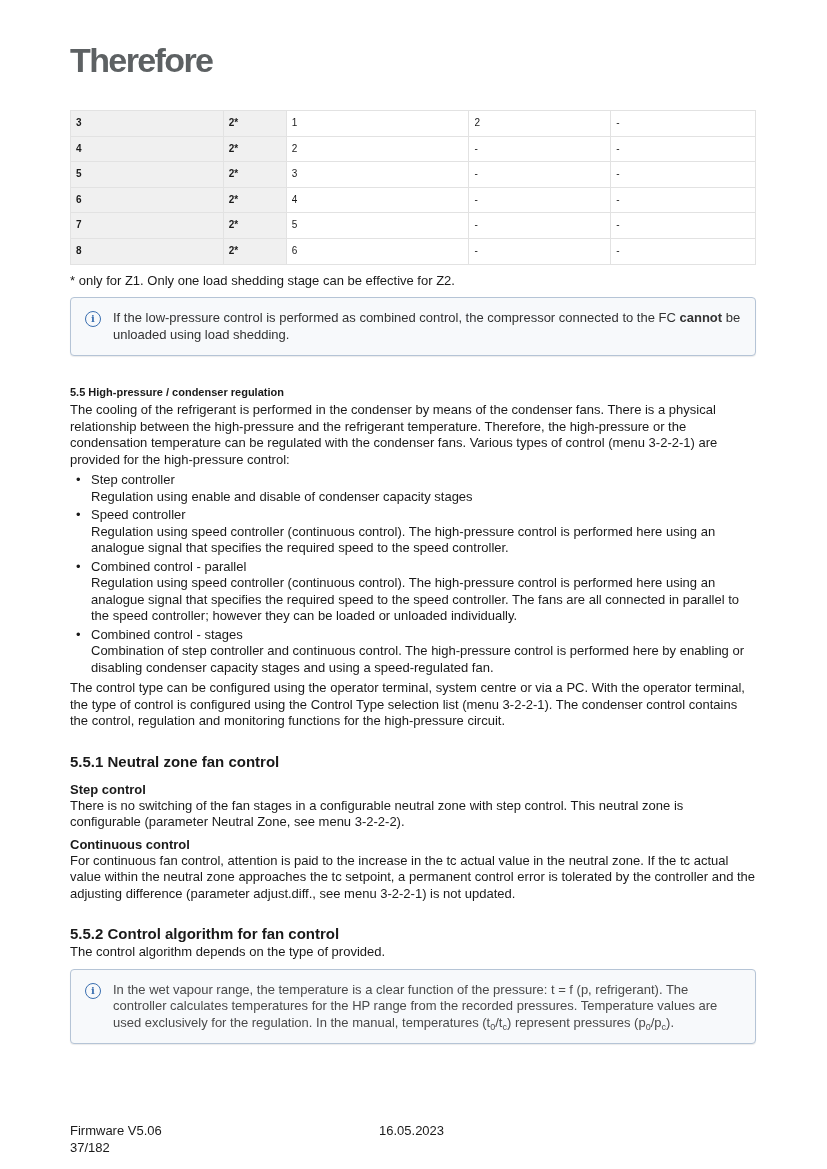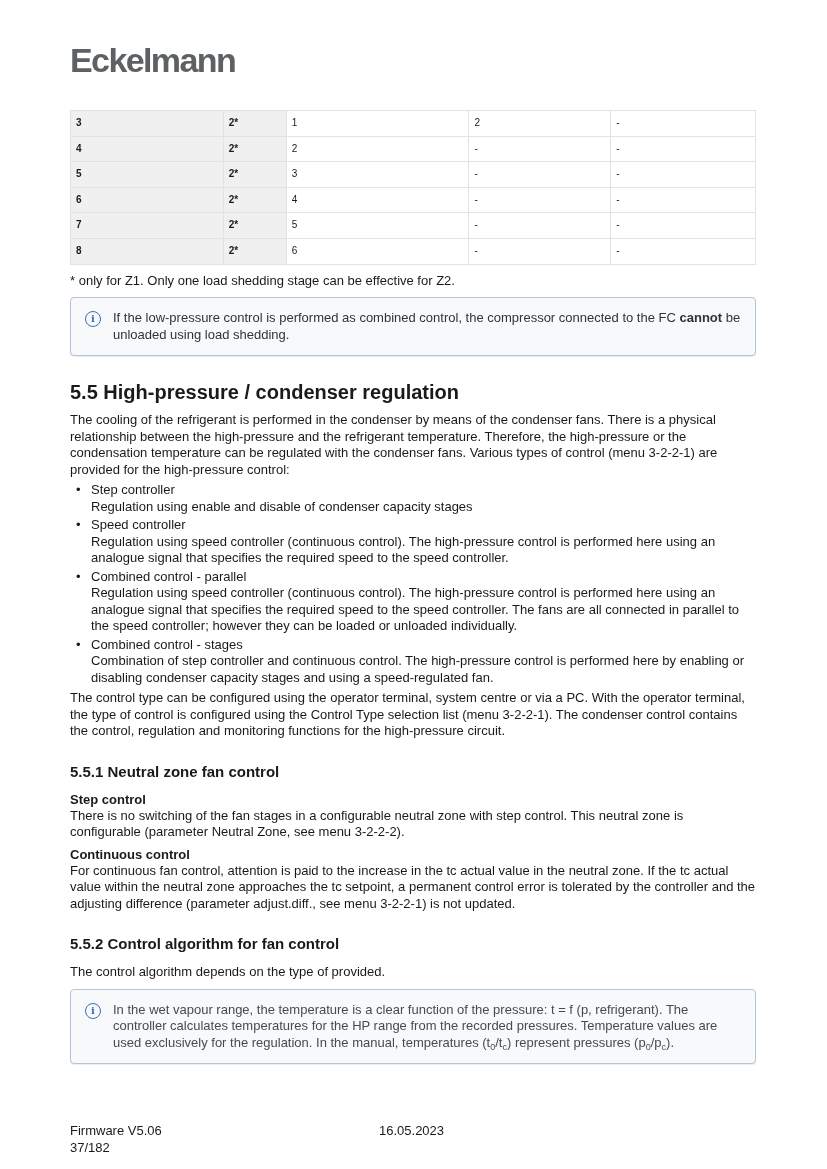--- a/index.html
+++ b/index.html
@@ -34,40 +34,40 @@
     box-shadow: 0 1px 1px rgba(0,0,0,0.08);
   }
   .note .icon {
     flex: 0 0 16px; width: 16px; height: 16px; border-radius: 50%;
     border: 1.5px solid #3a6fb0; color: #3a6fb0;
     font-size: 10px; font-weight: bold; line-height: 13px; text-align: center;
     margin-right: 12px; margin-top: 1px; font-family: "DejaVu Serif", serif;
   }
   .note .text { color: #333; }
   .note .text.grey { color: #4a4a4a; }
-  h2 { font-size: 20px; font-weight: bold; margin-top: 26px; line-height: 20px; }
+  h2 { font-size: 11px; font-weight: bold; margin-top: 26px; line-height: 20px; }
   h3 { font-size: 15px; font-weight: bold; margin-top: 20px; line-height: 20px; }
   h4 { font-size: 13px; font-weight: bold; margin-top: 6px; line-height: 16px; }
-  p { margin-top: 10px; }
+  p { }
   p.tight { margin-top: 0; }
   ul.bullets { list-style: none; margin-top: 4px; }
   ul.bullets li { position: relative; padding-left: 21px; margin-bottom: 2px; }
   ul.bullets li::before { content: "•"; position: absolute; left: 6px; top: 0; }
   ul.bullets li .title { font-weight: normal; display: block; }
   .footer {
     position: absolute; top: 1123px; left: 70px; width: 686px; font-size: 13px;
     display: flex; justify-content: flex-start; flex-direction: column;
   }
   .footer .center { position: absolute; left: 309px; }
   sub { font-size: 9px; vertical-align: -3px; line-height: 0; }
 </style>
 </head>
 <body>
 
-<div class="logo">Eckelmann</div>
+<div class="logo">Therefore</div>
 
 <div class="content">
 
   <table class="stages">
     <tbody id="table-body">
         <tr>
           <td class="c0 hdr">3</td>
           <td class="c1 hdr">2*</td>
           <td class="c2">1</td>
           <td class="c3">2</td>

